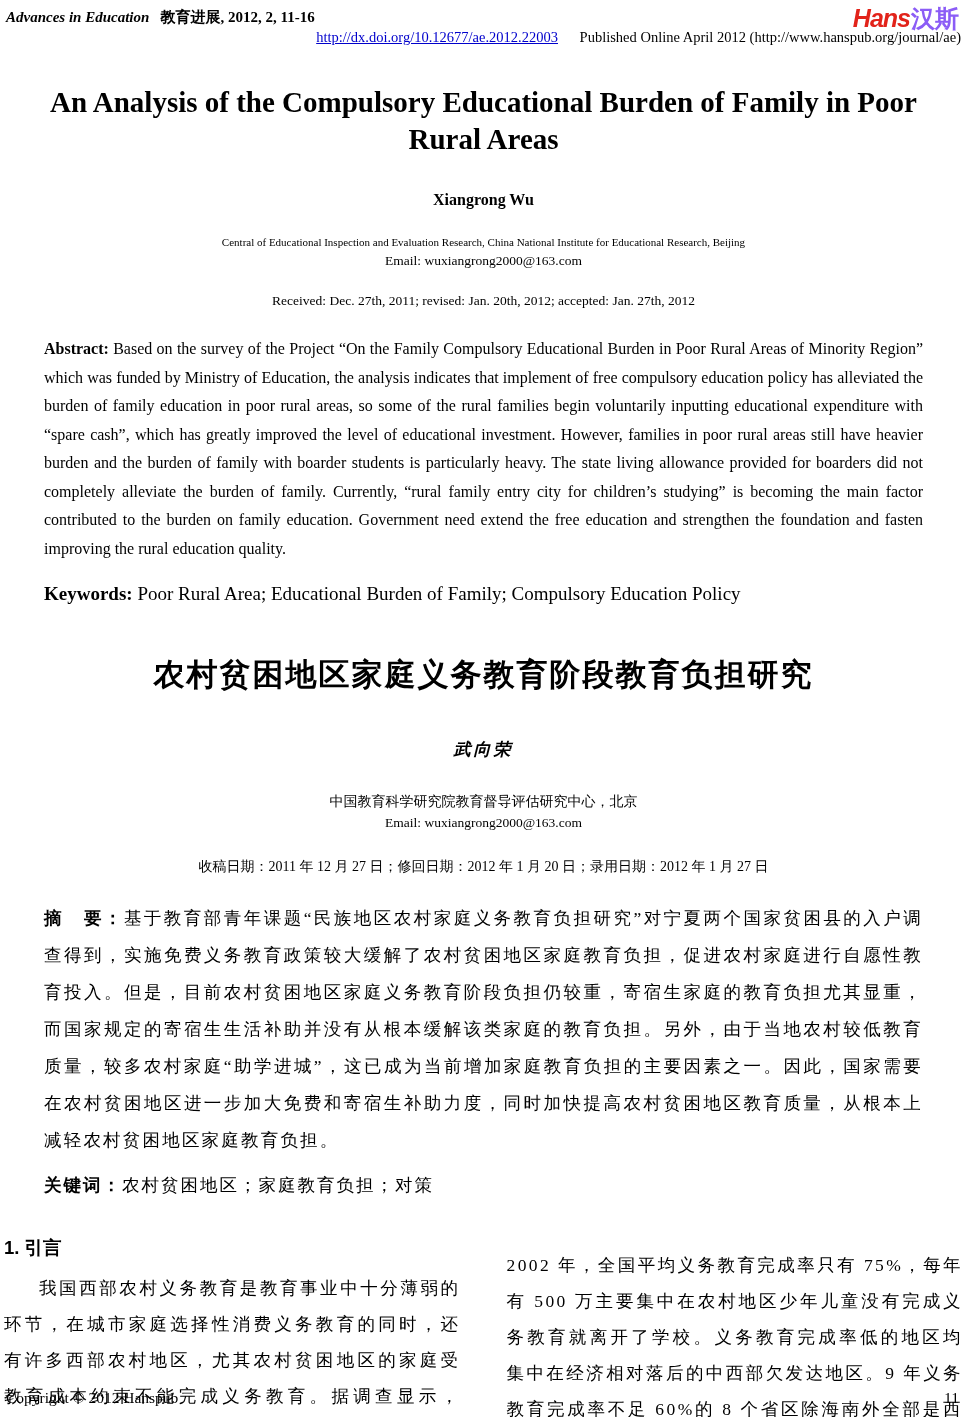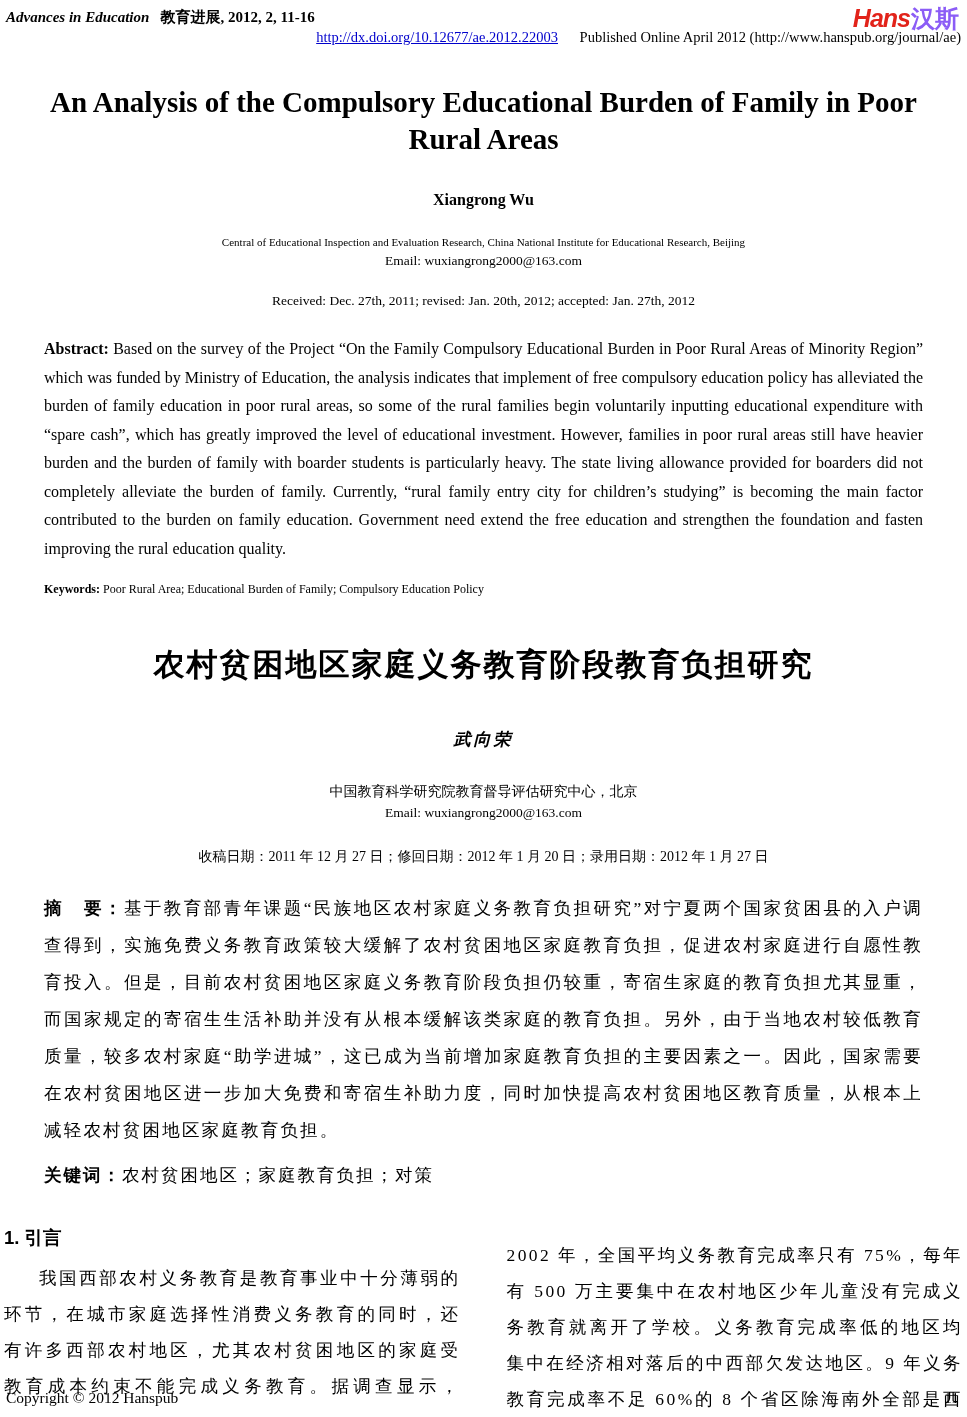--- a/index.html
+++ b/index.html
@@ -26,21 +26,21 @@
   
   .top-block { padding: 0 44px; }
   .paper-title { margin-top: 36px; text-align: center; font-size: 29px; font-weight: bold; line-height: 1.3; }
   .author-en { margin-top: 32px; text-align: center; font-size: 16px; font-weight: bold; }
   .affiliation-en { margin-top: 26px; text-align: center; font-size: 11px; line-height: 1.45; }
   .email-en { text-align: center; font-size: 13.5px; line-height: 1.45; }
   .received-en { margin-top: 23px; text-align: center; font-size: 13.5px; }
 
   .abstract { margin-top: 26px; font-size: 16px; line-height: 28.5px; text-align: justify; }
   .abstract b, .kw b { font-weight: bold; }
-  .kw { margin-top: 18px; font-size: 12px; line-height: 1.4; }
+  .kw { margin-top: 18px; font-size: 19px; line-height: 1.4; }
 
   
   .cn-title { margin-top: 46px; text-align: center; font-size: 31px; font-weight: bold;
               font-family: "Liberation Sans", "DejaVu Sans", sans-serif; letter-spacing: 2px; }
   .cn-author { margin-top: 42px; text-align: center; font-size: 17px; font-weight: bold; font-style: italic; letter-spacing: 3px; }
   .cn-aff { margin-top: 30px; text-align: center; font-size: 14px; line-height: 1.55; }
   .cn-email { text-align: center; font-size: 13.5px; line-height: 1.55; }
   .cn-dates { margin-top: 24px; text-align: center; font-size: 14px; }
 
   .cn-abstract { margin-top: 24px; font-size: 17.5px; line-height: 37px; text-align: justify; letter-spacing: 2.2px; }

